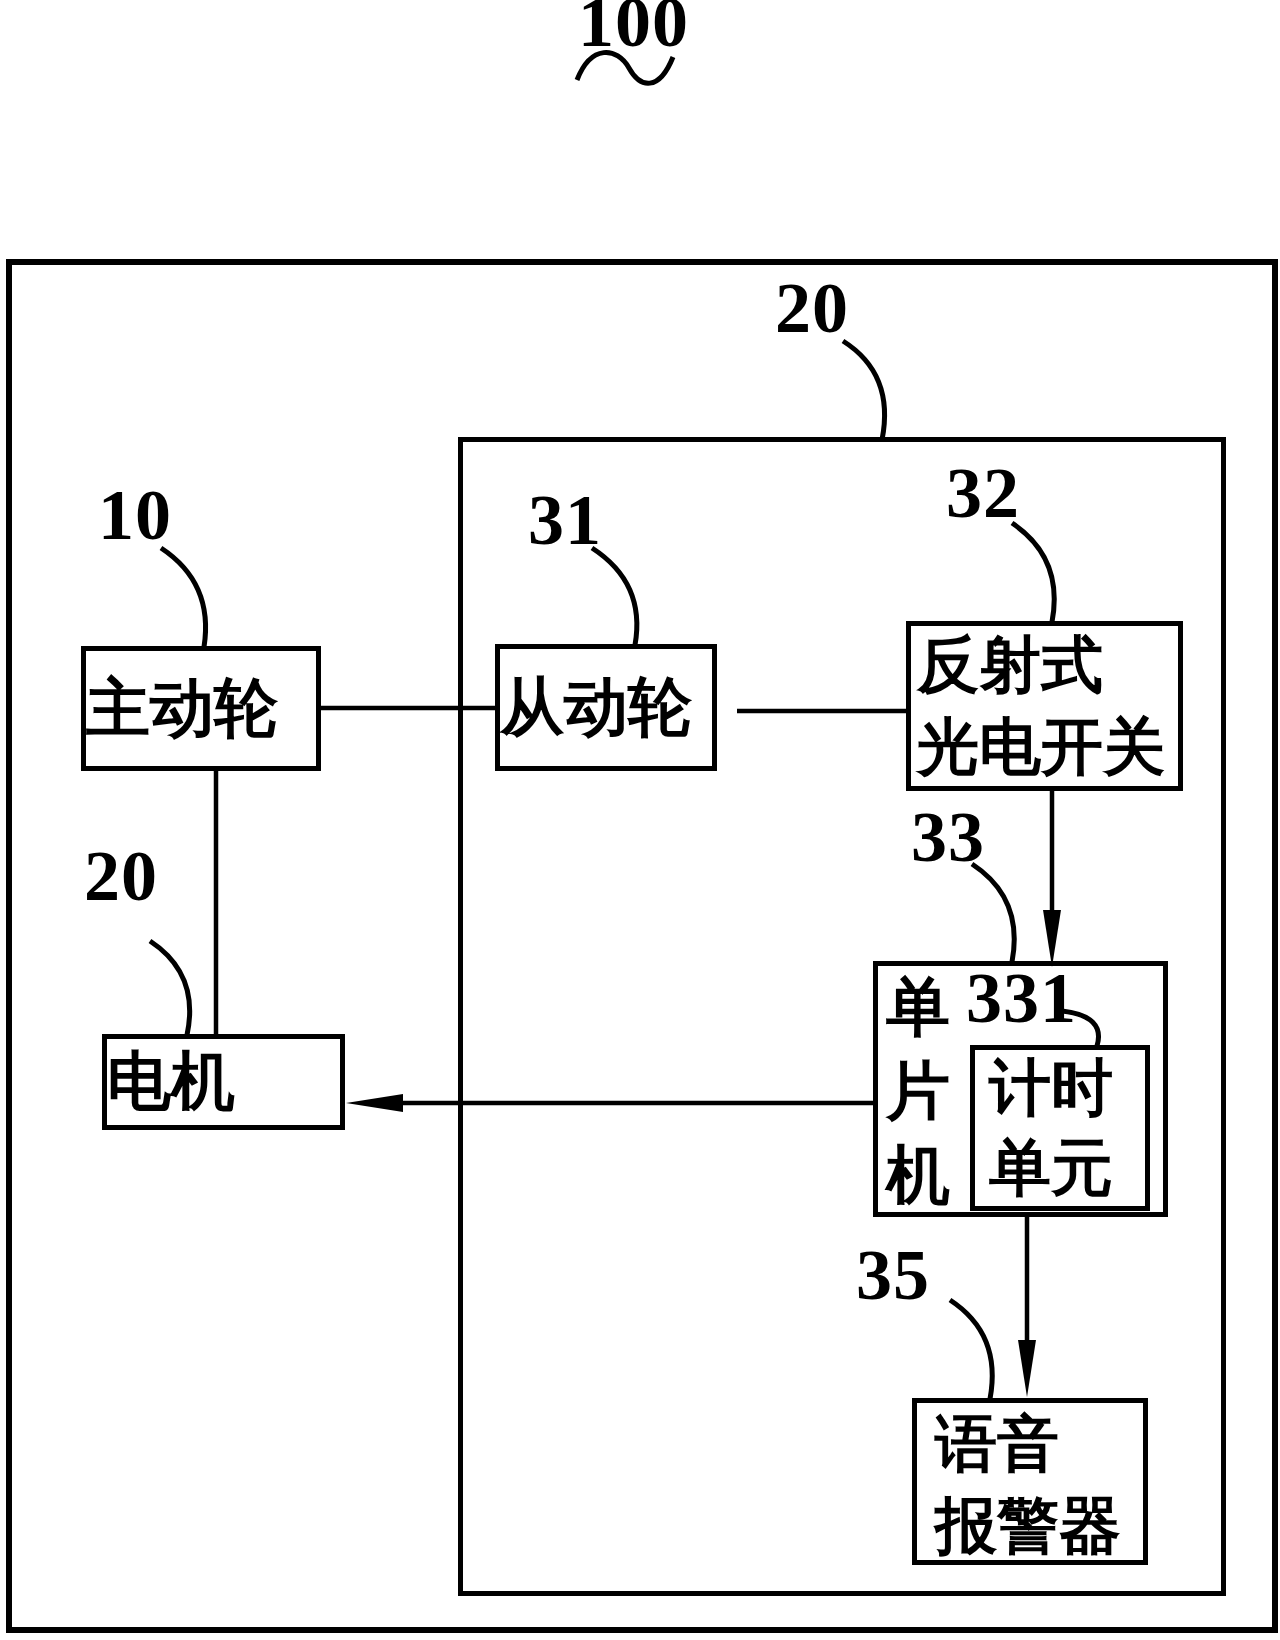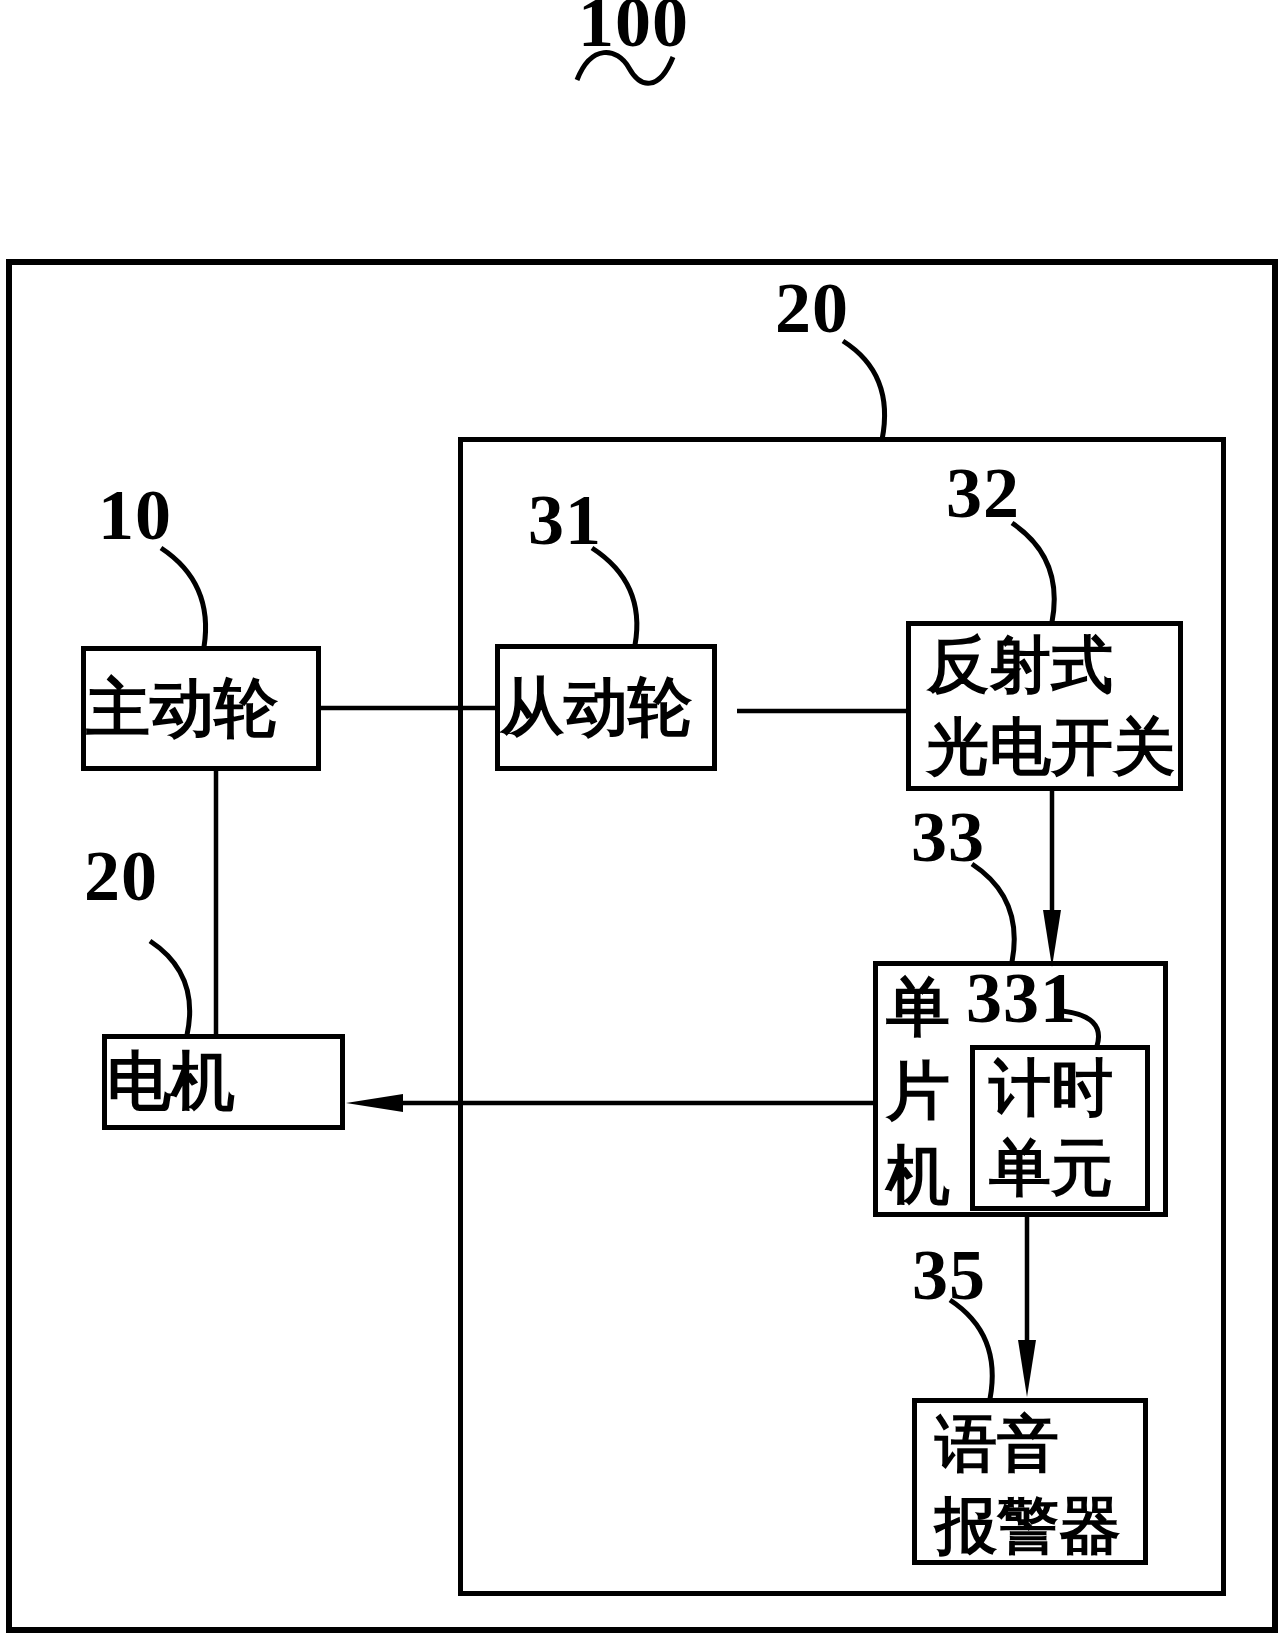--- a/index.html
+++ b/index.html
@@ -109,34 +109,34 @@
   </svg>
 
   <div class="num" style="left:578px; top:-14px;">100</div>
   <div class="num" style="left:775px; top:272px;">20</div>
   <div class="num" style="left:98px; top:479px;">10</div>
   <div class="num" style="left:528px; top:484px;">31</div>
   <div class="num" style="left:946px; top:457px;">32</div>
   <div class="num" style="left:84px; top:840px;">20</div>
   <div class="num" style="left:911px; top:801px;">33</div>
   <div class="num" style="left:966px; top:962px;">331</div>
-  <div class="num" style="left:912px; top:1239px;">35</div>
+  <div class="num" style="left:856px; top:1239px;">35</div>
 
   <div class="frame outer"></div>
   <div class="frame inner"></div>
 
   <div class="box" style="left:81px; top:646px; width:240px; height:125px;">
     <span>主动轮</span>
   </div>
 
   <div class="box" style="left:495px; top:644px; width:222px; height:127px;">
     <span>从动轮</span>
   </div>
 
-  <div class="box twolines" style="left:906px; top:621px; width:277px; height:170px; padding-left:16px; font-size:62px;">
+  <div class="box twolines" style="left:906px; top:621px; width:277px; height:170px; padding-left:6px; font-size:62px;">
     <span>反射式</span>
     <span>光电开关</span>
   </div>
 
   <div class="box" style="left:102px; top:1034px; width:243px; height:96px;">
     <span>电机</span>
   </div>
 
   <div class="box" style="left:873px; top:961px; width:295px; height:256px;"></div>
   <div class="mcu-vertical">单片机</div>

